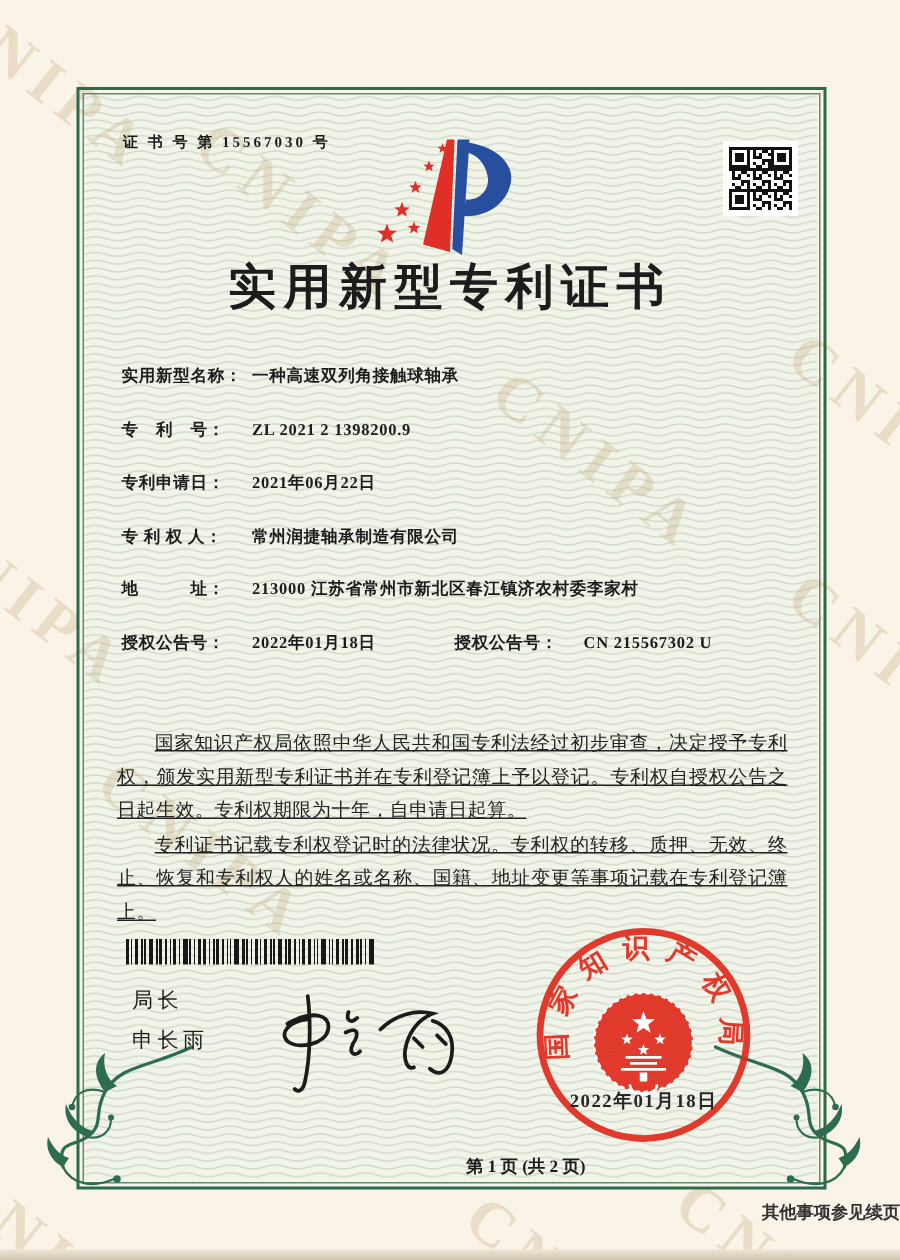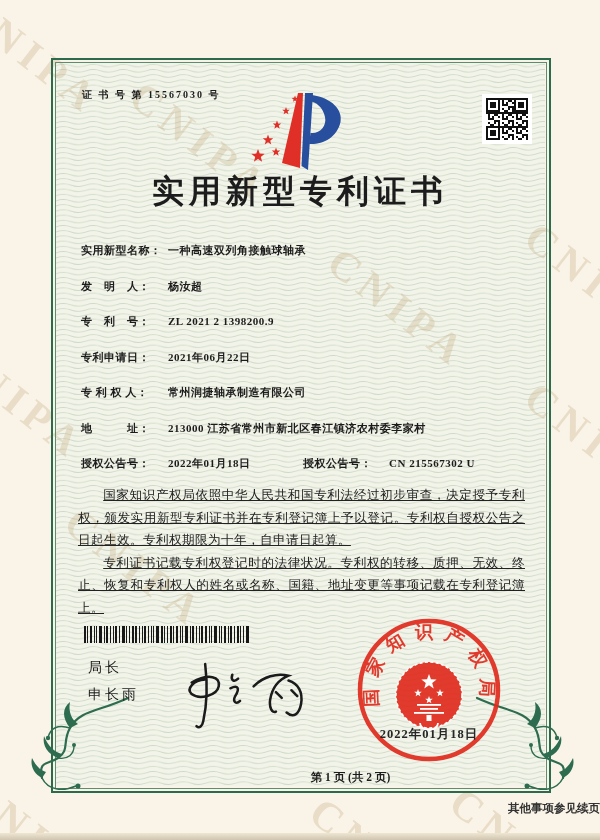--- a/index.html
+++ b/index.html
@@ -308,23 +308,20 @@
         </g>
     </svg>
 
     <div class="title">实用新型专利证书</div>
 
     <div class="fields">
       <div class="frow">
         <span class="flabel">实用新型名称：</span><span class="fvalue">一种高速双列角接触球轴承</span>
       </div>
       <div class="frow">
-        <span class="flabel">发　明　人：</span><span class="fvalue">杨汝超</span>
-      </div>
-      <div class="frow">
         <span class="flabel">专　利　号：</span><span class="fvalue">ZL 2021 2 1398200.9</span>
       </div>
       <div class="frow">
         <span class="flabel">专利申请日：</span><span class="fvalue">2021年06月22日</span>
       </div>
       <div class="frow">
         <span class="flabel">专 利 权 人：</span><span class="fvalue">常州润捷轴承制造有限公司</span>
       </div>
       <div class="frow">
         <span class="flabel">地　　　址：</span><span class="fvalue">213000 江苏省常州市新北区春江镇济农村委李家村</span>

